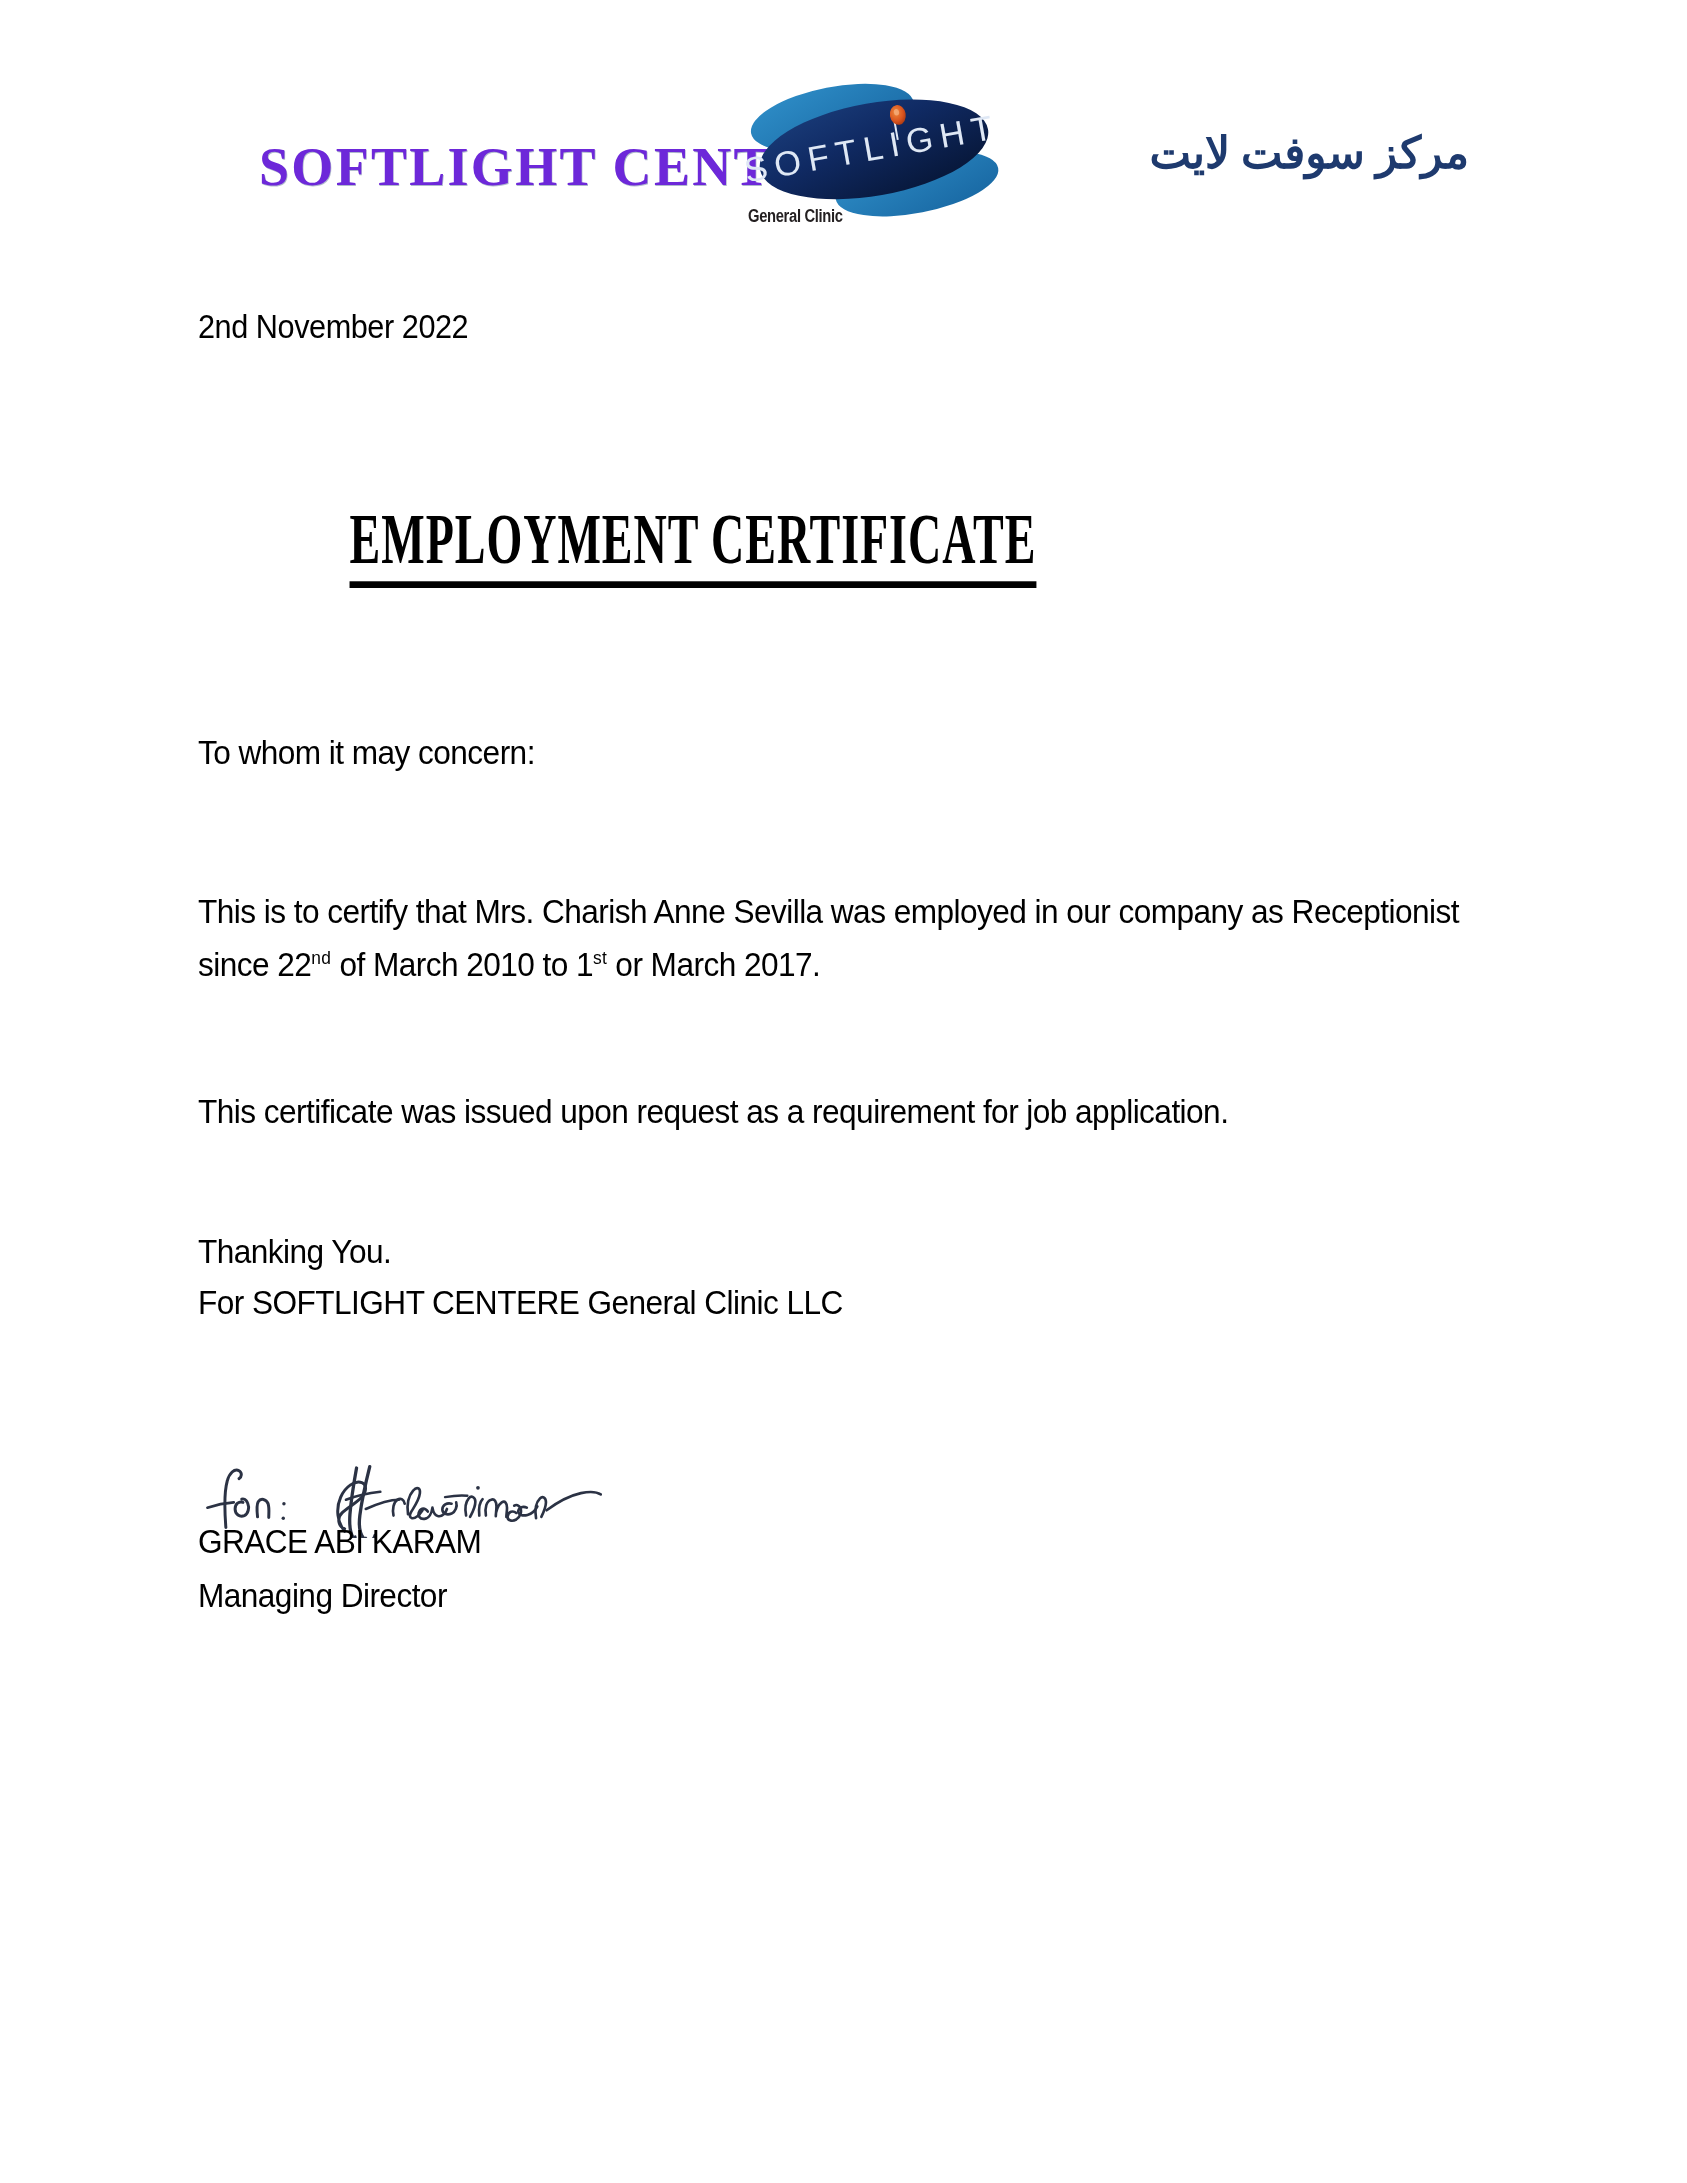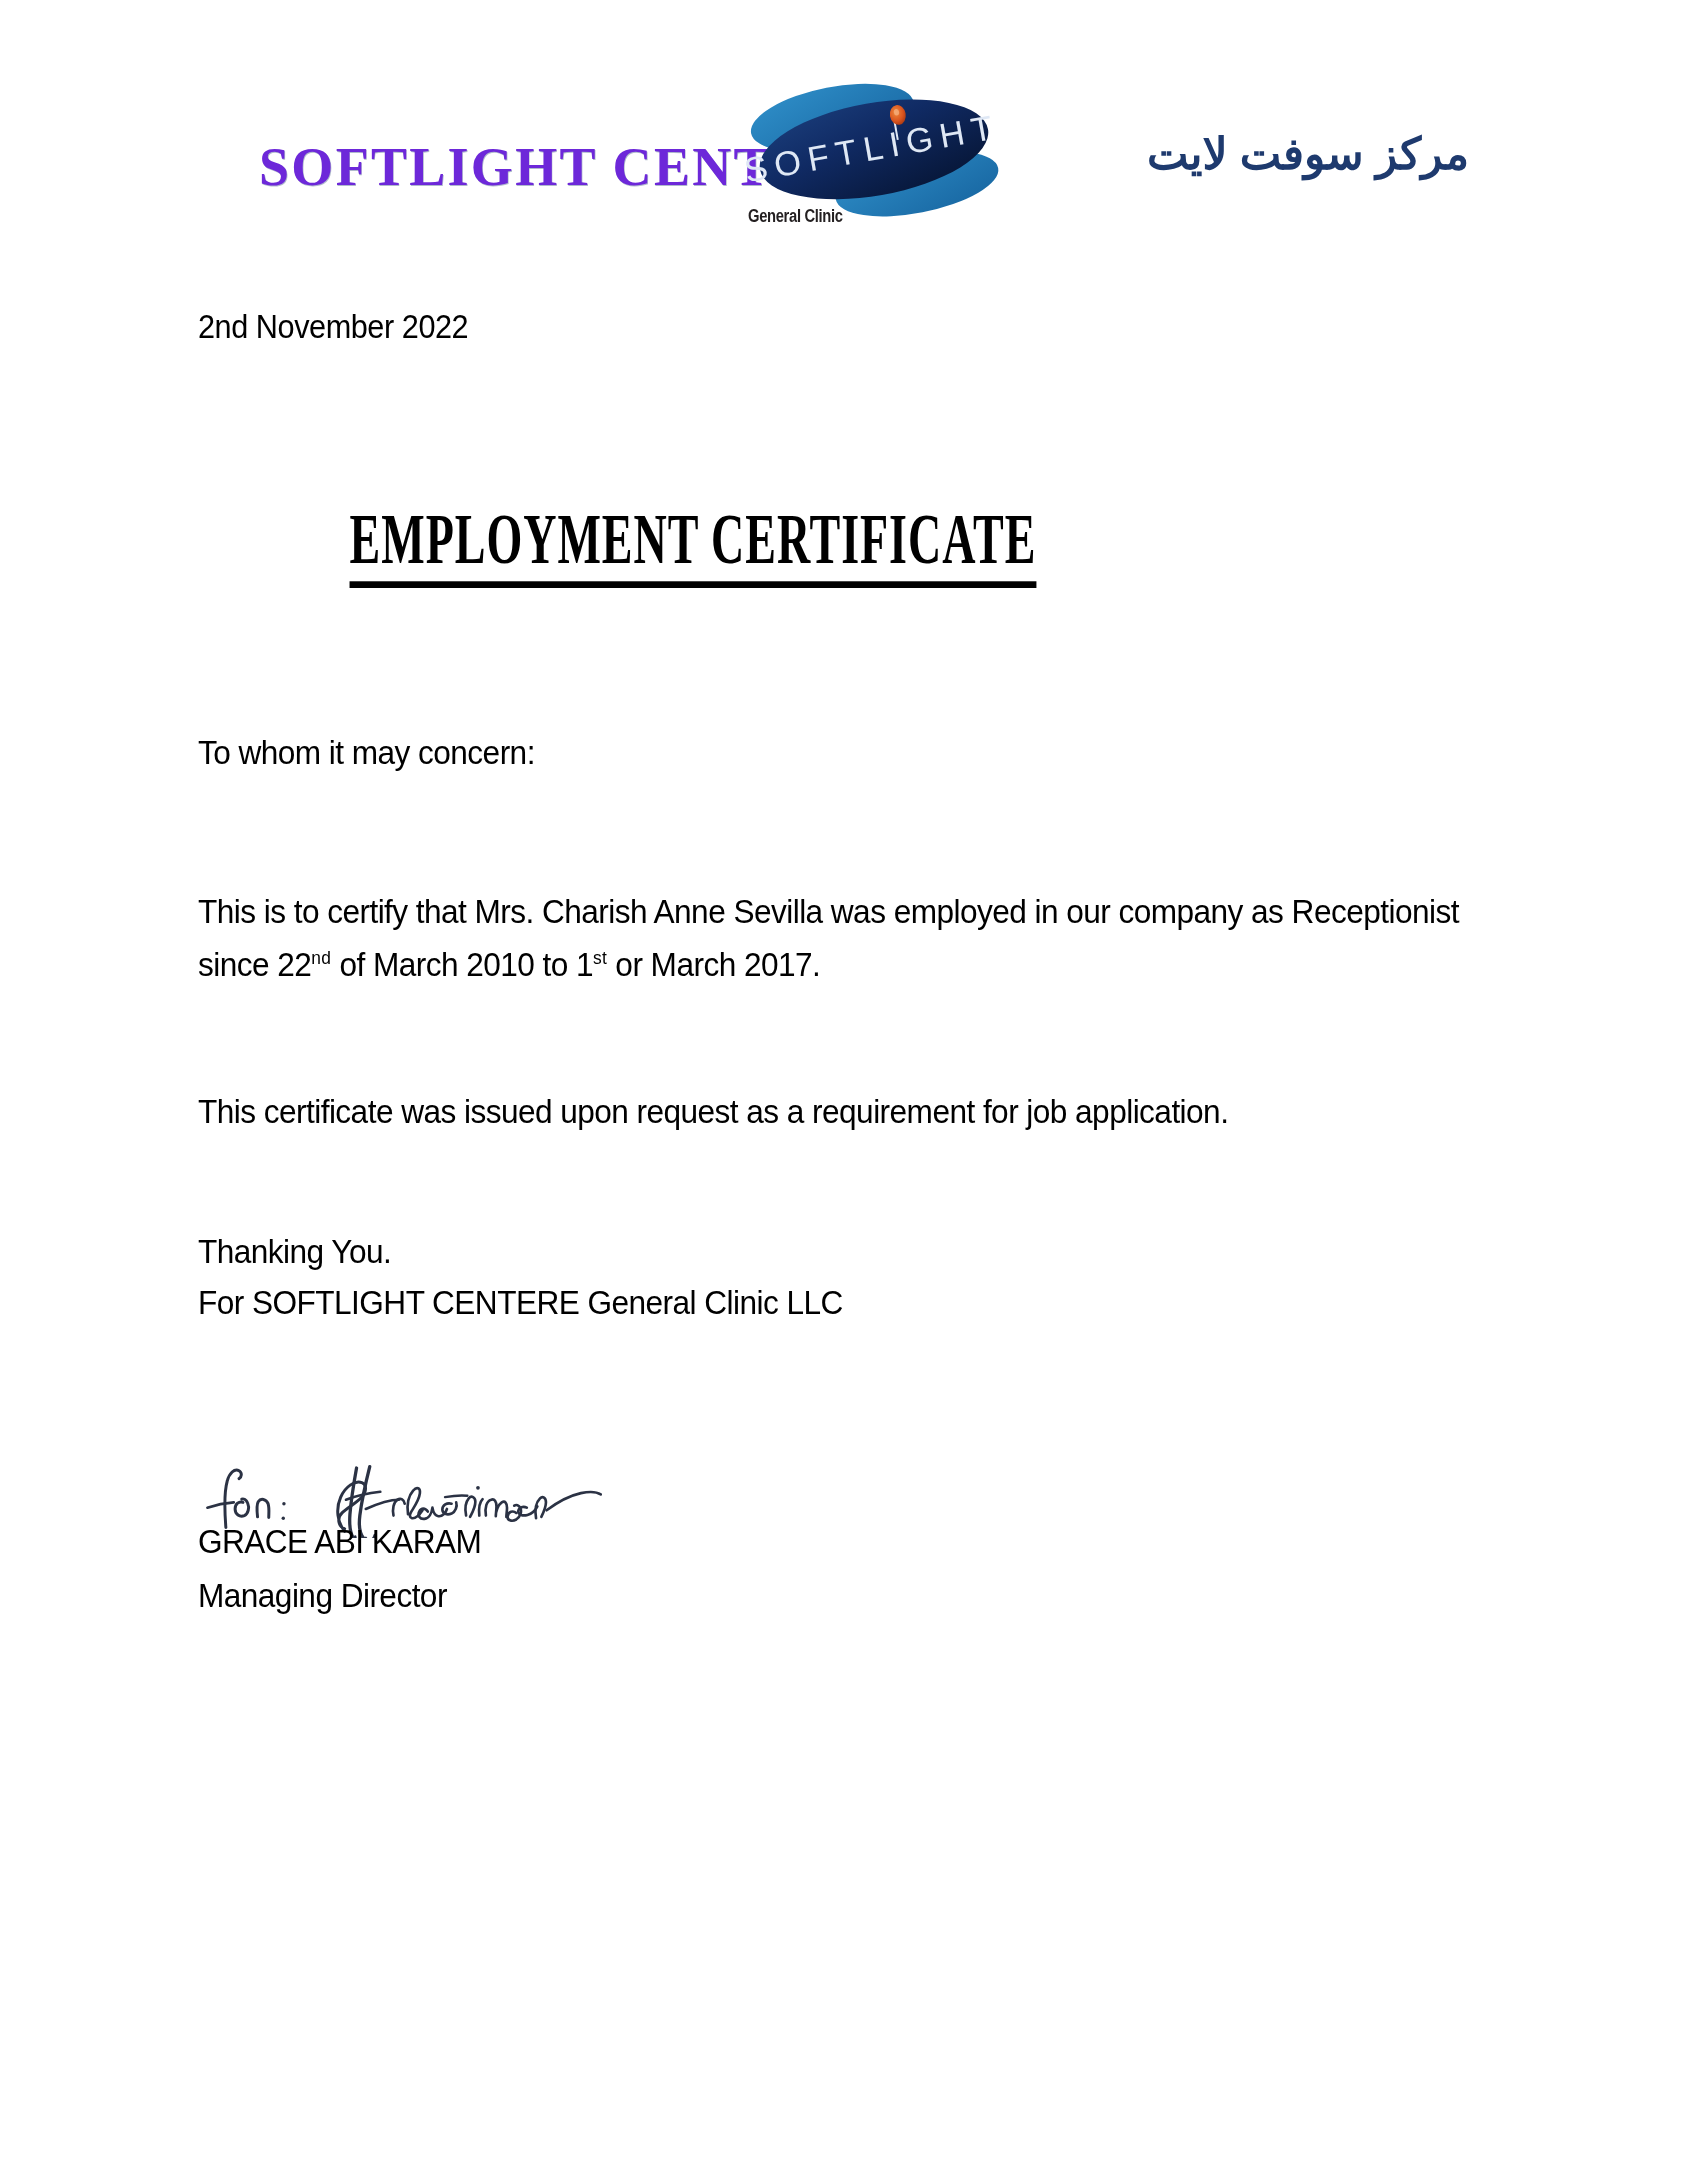--- a/index.html
+++ b/index.html
@@ -62,21 +62,21 @@
     white-space: nowrap;
   }
 
   .brand-arabic {
     position: absolute;
     left: 1032px;
     top: 126px;
     width: 437px;
     text-align: right;
     direction: rtl;
-    font-family: Liberation Sans, sans-serif;
+    font-family: Liberation Serif, serif;
     font-size: 44px;
     font-weight: bold;
     color: #1e3a6e;
     white-space: nowrap;
     line-height: 1.25;
   }
 
   
   .doc-body {
     position: absolute;

